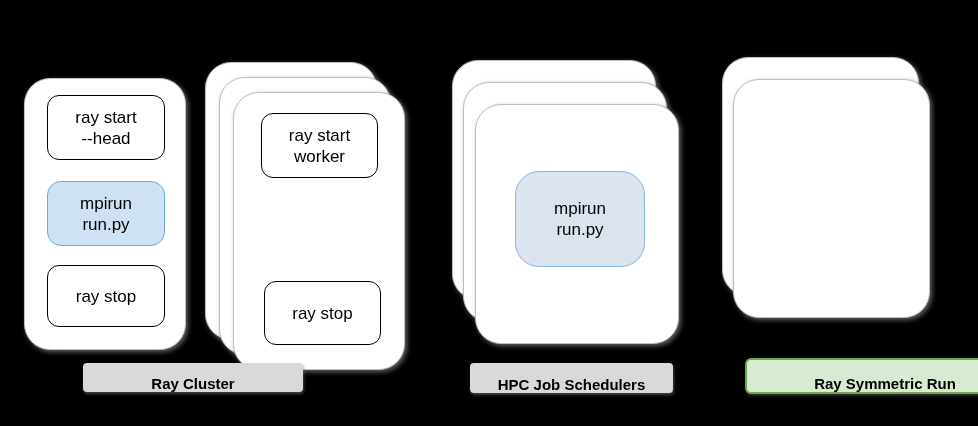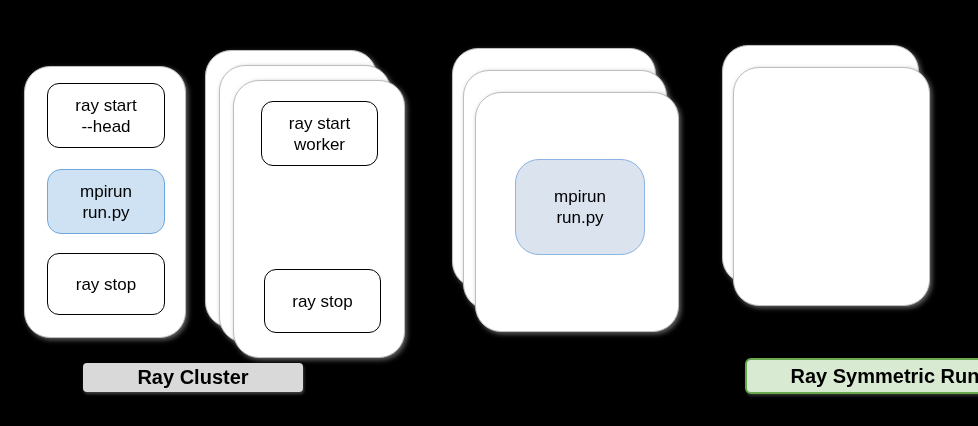--- a/index.html
+++ b/index.html
@@ -15,20 +15,21 @@
     font-family: "Liberation Sans", "DejaVu Sans", sans-serif;
     color: #000;
     overflow: hidden;
   }
   .card {
     position: absolute;
     background: var(--card-fill, #fff);
     border: 1px solid #bdbdbd;
     border-radius: 26px;
     box-shadow: 2px 2px 5px rgba(130,130,130,0.75);
+    margin-top: 12px;
   }
   .cmd-box {
     position: absolute;
     display: flex;
     align-items: center;
     justify-content: center;
     text-align: center;
     font-size: 17px;
     line-height: 21px;
     white-space: pre-line;
@@ -51,23 +52,23 @@
     border: 1.5px solid var(--blue-border-3);
     border-radius: 14px;
     flex-direction: column;
     font-size: 15px;
     line-height: 20px;
   }
   .cmd-box.blue3 .title { font-weight: bold; }
   .badge {
     position: absolute;
     display: flex;
-    align-items: center;
+    align-items: flex-end;
     justify-content: center;
-    font-size: 20px;
+    font-size: 15px;
     font-weight: bold;
     z-index: 5;
   }
   .badge.gray {
     background: var(--gray-badge);
     border-radius: 4px;
     box-shadow: 1px 2px 3px rgba(120,120,120,0.55);
   }
   .badge.green {
     background: var(--green-badge-fill);
@@ -148,17 +149,20 @@
 run.py</span>
     </div>
   </div>
 
   <div class="card sym-card" id="sym-back"></div>
   <div class="card sym-card" id="sym-mid"></div>
 
   <div class="badge gray" id="badge-cluster">
     <span>Ray Cluster</span>
   </div>
+  <div class="badge gray" id="badge-hpc">
+    <span>HPC Job Schedulers</span>
+  </div>
   <div class="badge green" id="badge-sym">
     <span>Ray Symmetric Run</span>
   </div>
 
 </div>
 
 </body></html>

